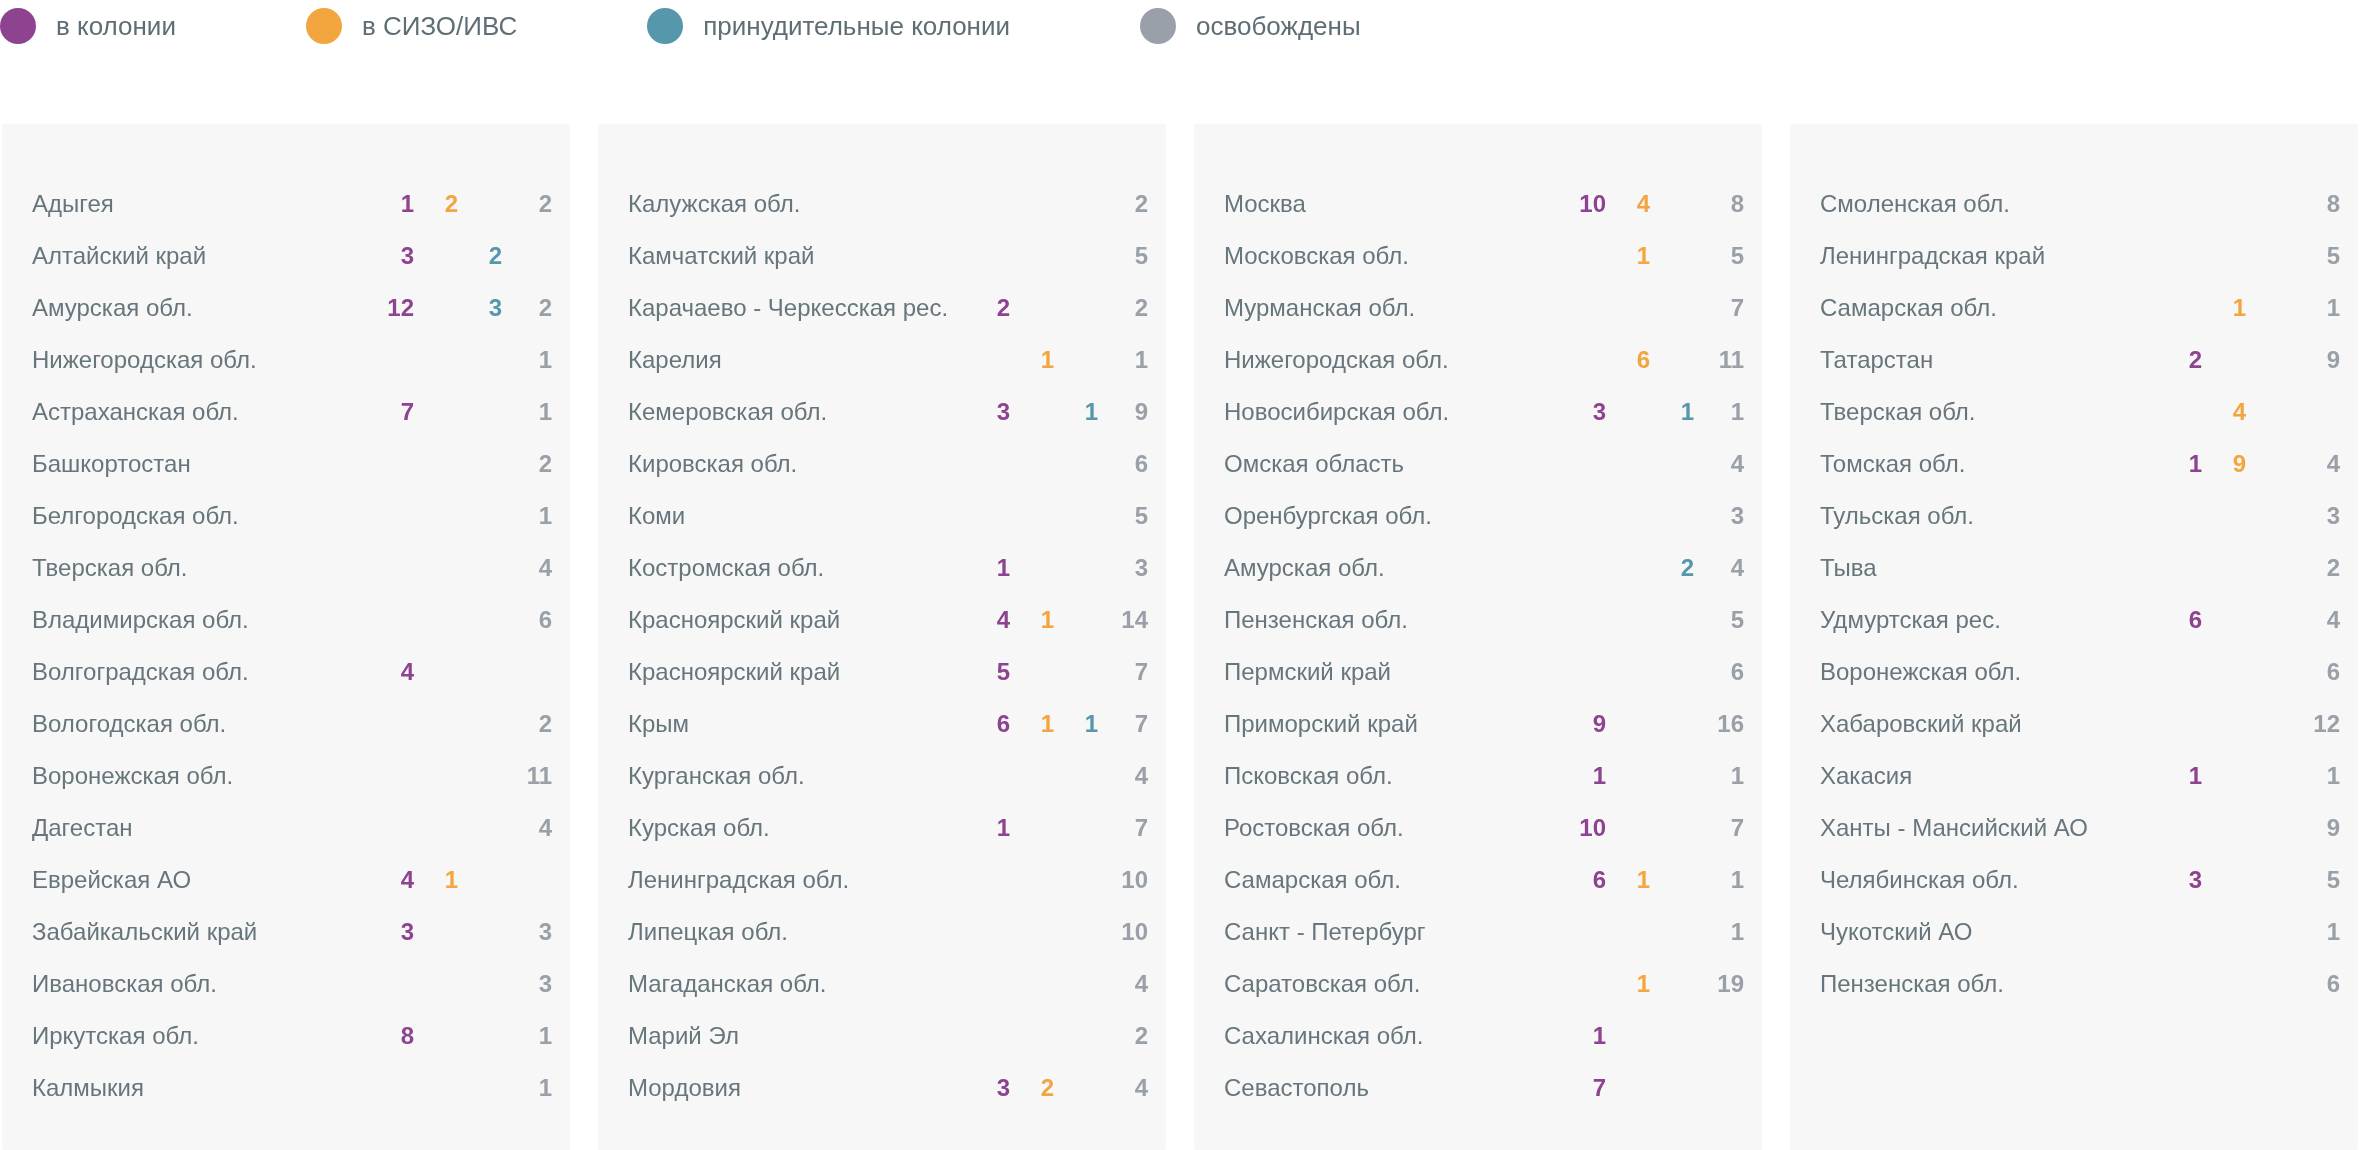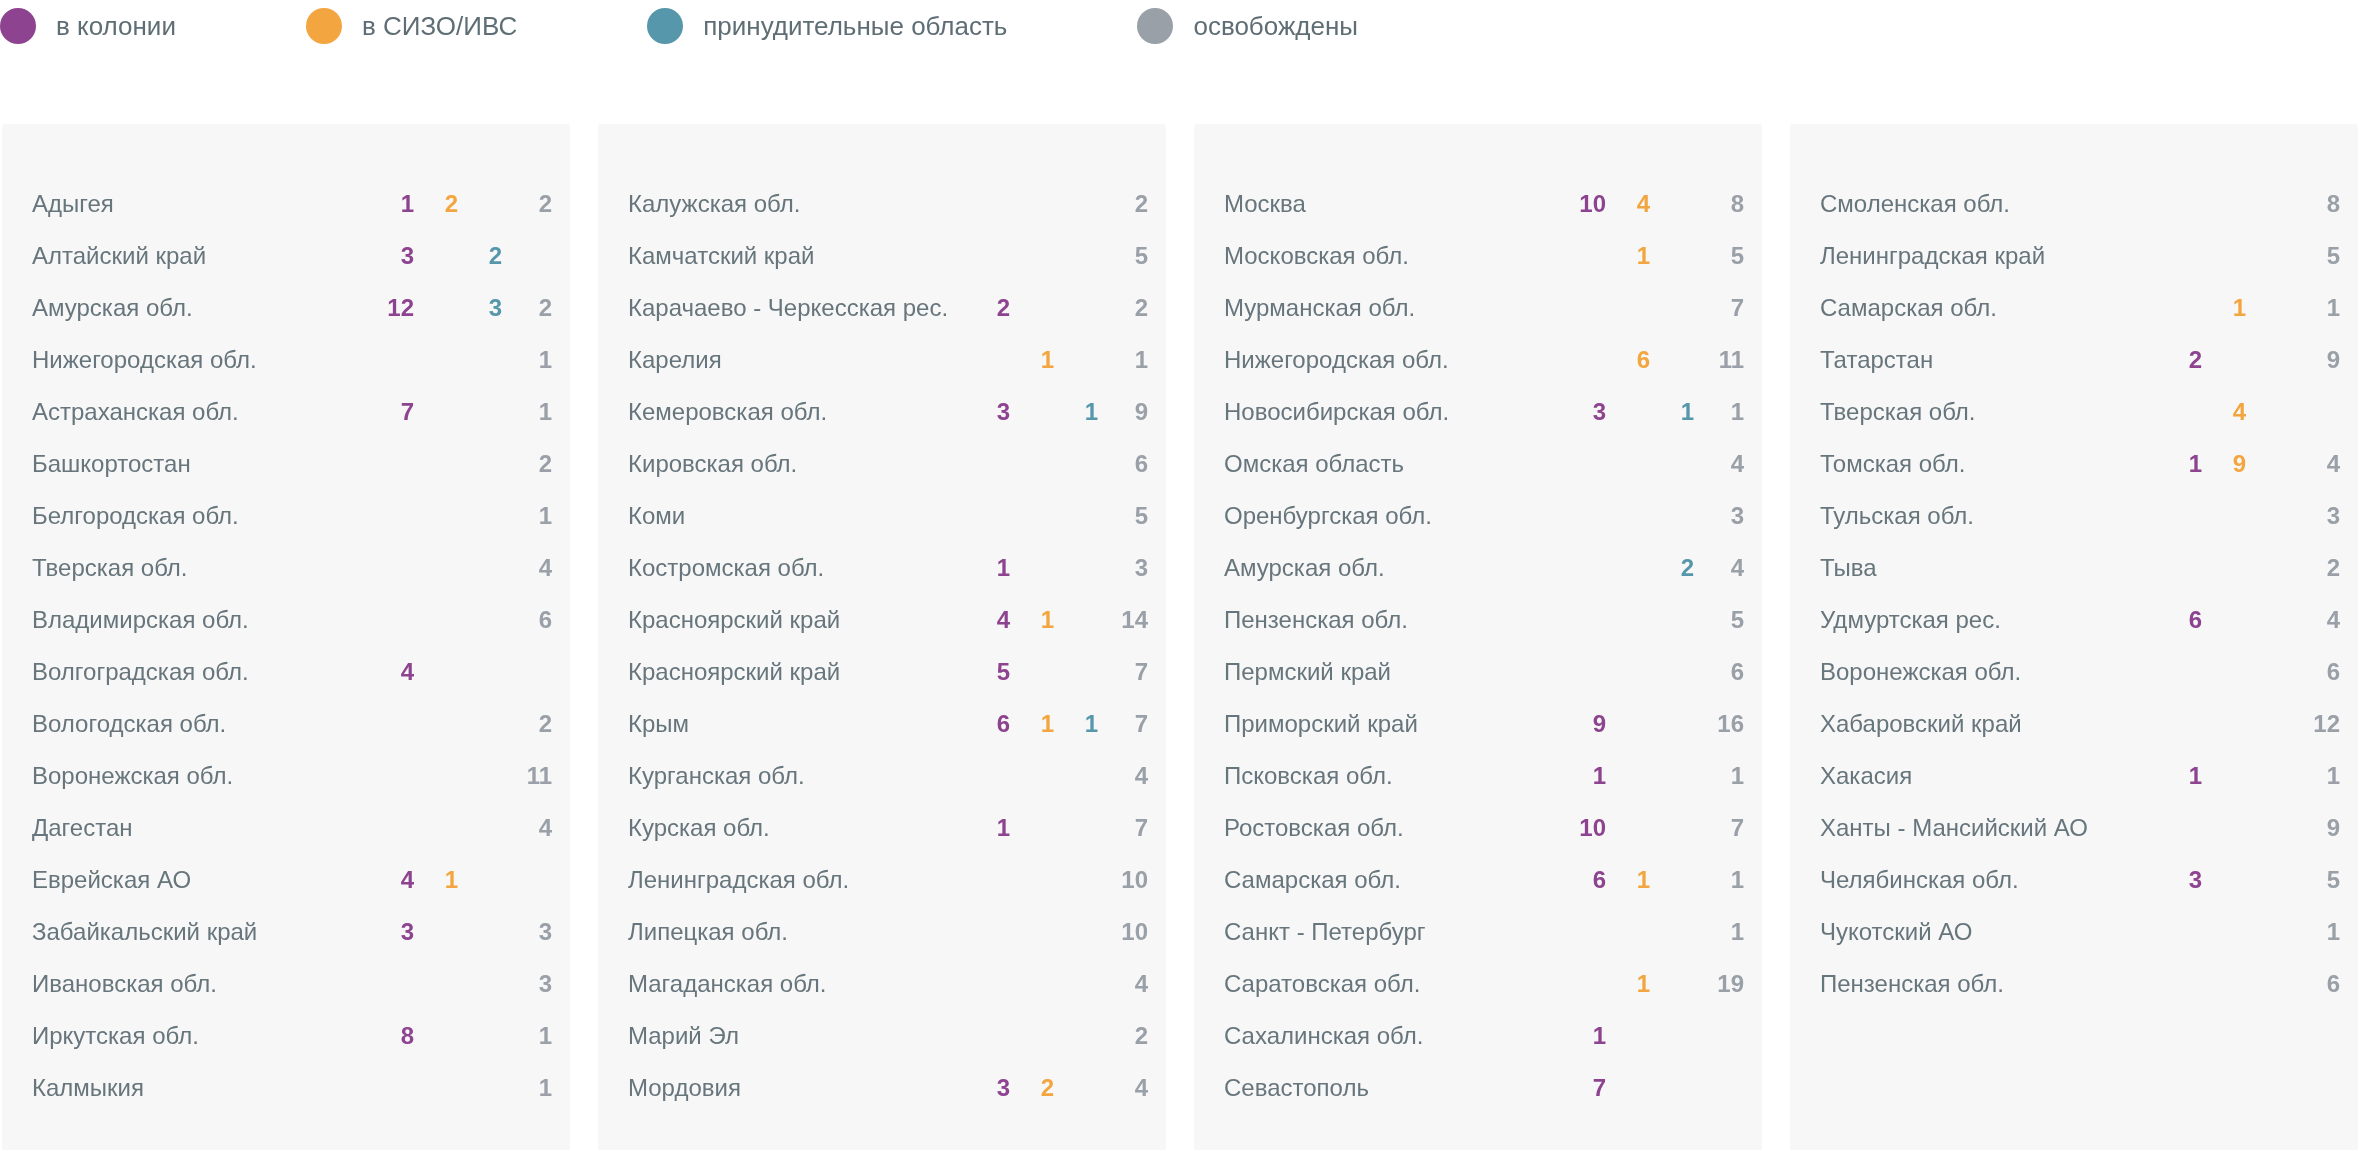--- a/index.html
+++ b/index.html
@@ -82,21 +82,21 @@
   <div class="legend-item">
     <span class="legend-dot" style="background-color: rgb(141, 67, 144);"></span>
     <span class="legend-label">в колонии</span>
   </div>
   <div class="legend-item">
     <span class="legend-dot" style="background-color: rgb(243, 165, 63);"></span>
     <span class="legend-label">в СИЗО/ИВС</span>
   </div>
   <div class="legend-item">
     <span class="legend-dot" style="background-color: rgb(87, 151, 171);"></span>
-    <span class="legend-label">принудительные область</span>
+    <span class="legend-label">принудительные колонии</span>
   </div>
   <div class="legend-item">
     <span class="legend-dot" style="background-color: rgb(154, 160, 168);"></span>
     <span class="legend-label">освобождены</span>
   </div>
 </div>
 
 <div class="board">
   <div class="panel">
   <div class="row">

